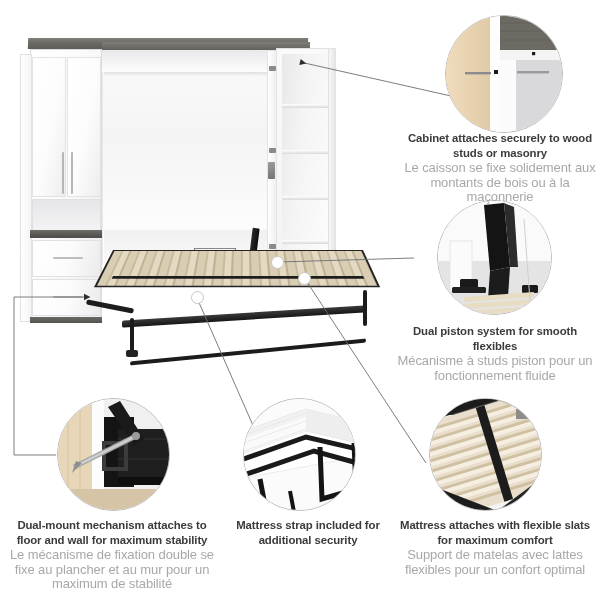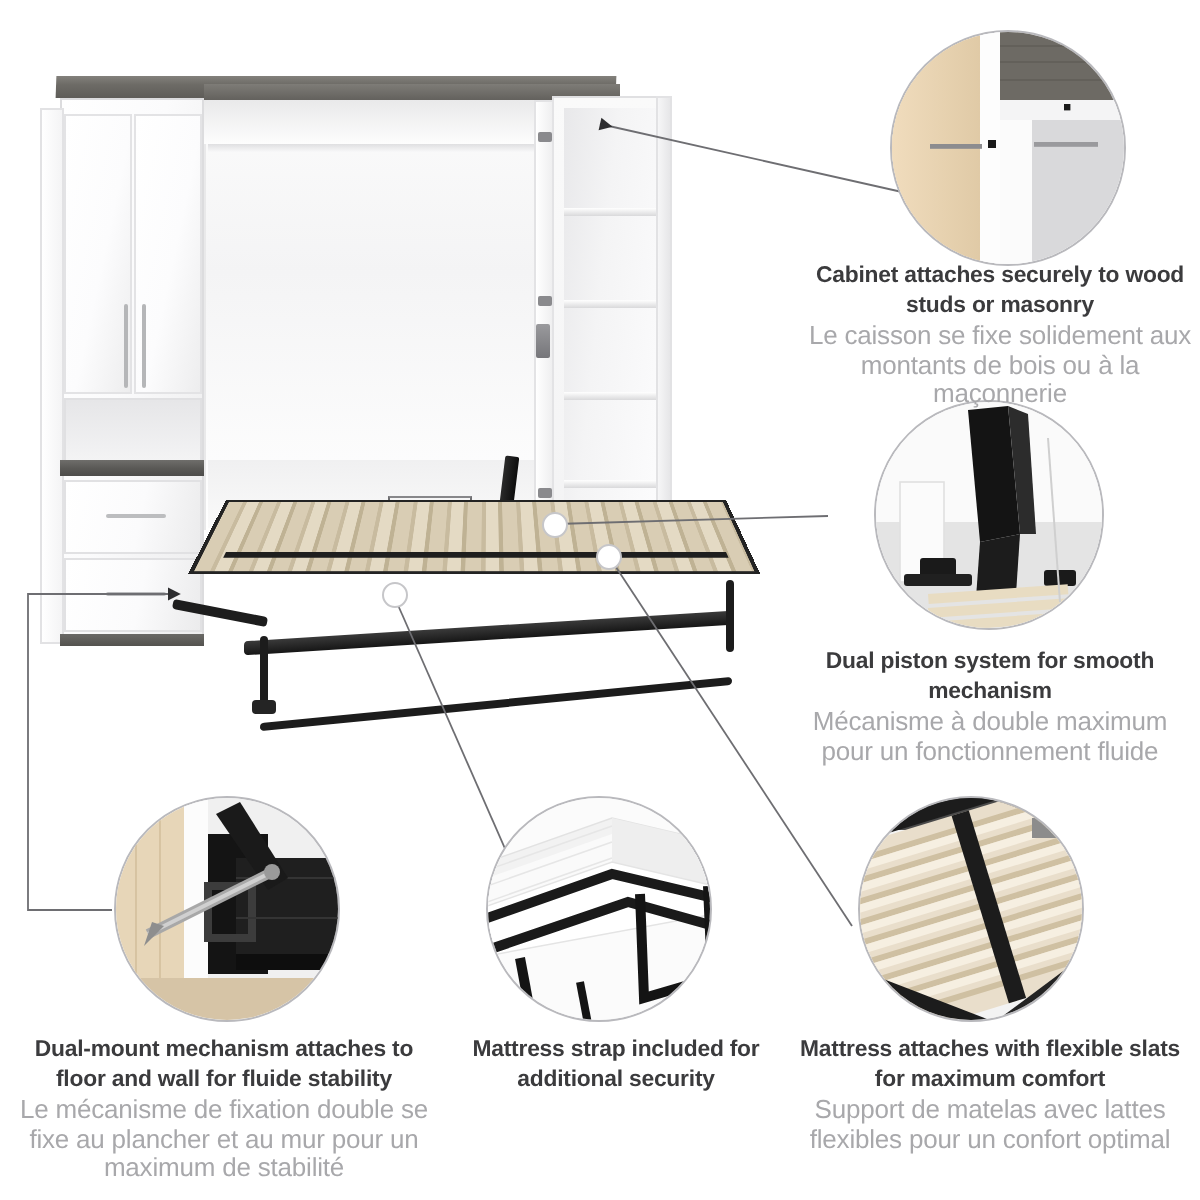--- a/index.html
+++ b/index.html
@@ -470,22 +470,22 @@
       <rect x="84" y="84" width="16" height="8" fill="#1a1a1a" rx="1.5"></rect>
       <g fill="#e8dcc2">
         <rect x="26" y="96" width="70" height="5" transform="rotate(-4 26 96)"></rect>
         <rect x="26" y="103" width="70" height="5" transform="rotate(-4 26 103)"></rect>
         <rect x="26" y="110" width="70" height="5" transform="rotate(-4 26 110)"></rect>
       </g>
       <line x1="86" y1="18" x2="92" y2="100" stroke="#cfcfcf" stroke-width="1"></line>
     </svg>
   </div>
   <div class="callout-text" style="left:396px; top:324px; width:198px;">
-    <p class="en">Dual piston system for smooth mechanism</p>
-    <p class="fr">Mécanisme à double maximum pour un fonctionnement fluide</p>
+    <p class="en">Dual piston system for smooth flexibles</p>
+    <p class="fr">Mécanisme à studs piston pour un fonctionnement fluide</p>
   </div>
 
   <div class="photo-circle" style="left:57px; top:398px; width:113px; height:113px;">
     <svg width="113" height="113" viewBox="0 0 113 113">
       <rect x="0" y="0" width="113" height="113" fill="#f0f0f0"></rect>
       <rect x="0" y="0" width="34" height="90" fill="#e7d6b8"></rect>
       <g stroke="#d4bf9c" stroke-width="0.8">
         <line x1="10" y1="0" x2="10" y2="90"></line>
         <line x1="22" y1="0" x2="22" y2="90"></line>
       </g>
@@ -500,21 +500,21 @@
       <g>
         <line x1="16" y1="68" x2="76" y2="38" stroke="#a8a8a8" stroke-width="5"></line>
         <line x1="16" y1="68" x2="76" y2="38" stroke="#d0d0d0" stroke-width="2"></line>
         <polygon points="14,74 24,64 18,62" fill="#8e8e8e"></polygon>
         <circle cx="78" cy="37" r="4" fill="#9a9a9a"></circle>
       </g>
       <rect x="60" y="78" width="46" height="8" fill="#0e0e0e"></rect>
     </svg>
   </div>
   <div class="callout-text" style="left:8px; top:518px; width:208px;">
-    <p class="en">Dual-mount mechanism attaches to floor and wall for fluide stability</p>
+    <p class="en">Dual-mount mechanism attaches to floor and wall for maximum stability</p>
     <p class="fr">Le mécanisme de fixation double se fixe au plancher et au mur pour un maximum de stabilité</p>
   </div>
 
   <div class="photo-circle" style="left:243px; top:398px; width:113px; height:113px;">
     <svg width="113" height="113" viewBox="0 0 113 113">
       <rect x="0" y="0" width="113" height="113" fill="#fbfbfb"></rect>
       <polygon points="-6,34 62,10 113,22 113,48 -6,62" fill="#f2f2f2" stroke="#e2e2e2" stroke-width="0.7"></polygon>
       <polygon points="-6,42 62,18 113,30 113,56 -6,72" fill="#fafafa"></polygon>
       <g stroke="#e6e6e6" stroke-width="0.8">
         <line x1="-6" y1="38" x2="62" y2="14"></line>

